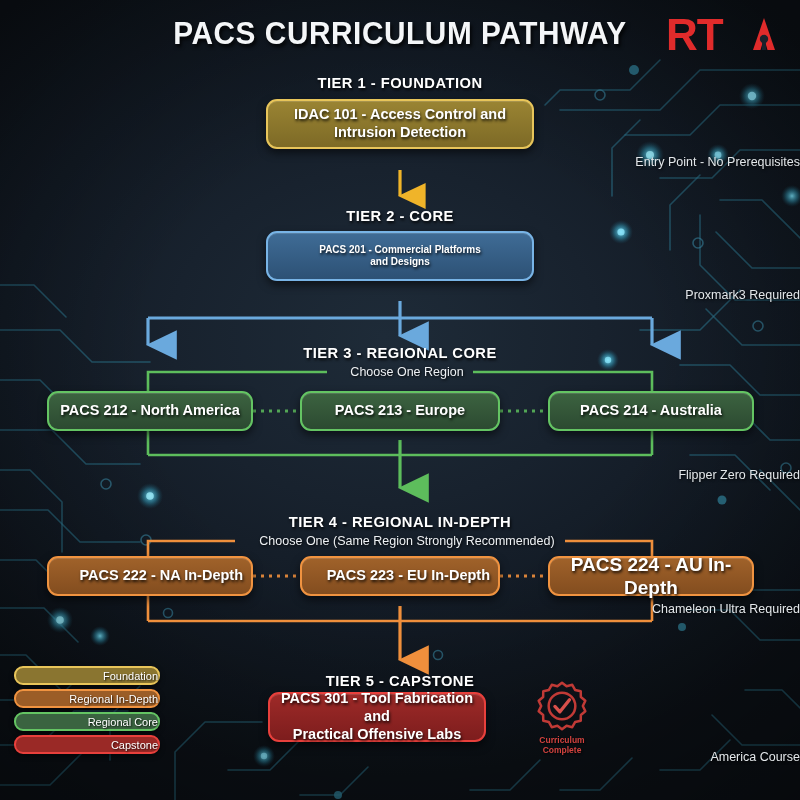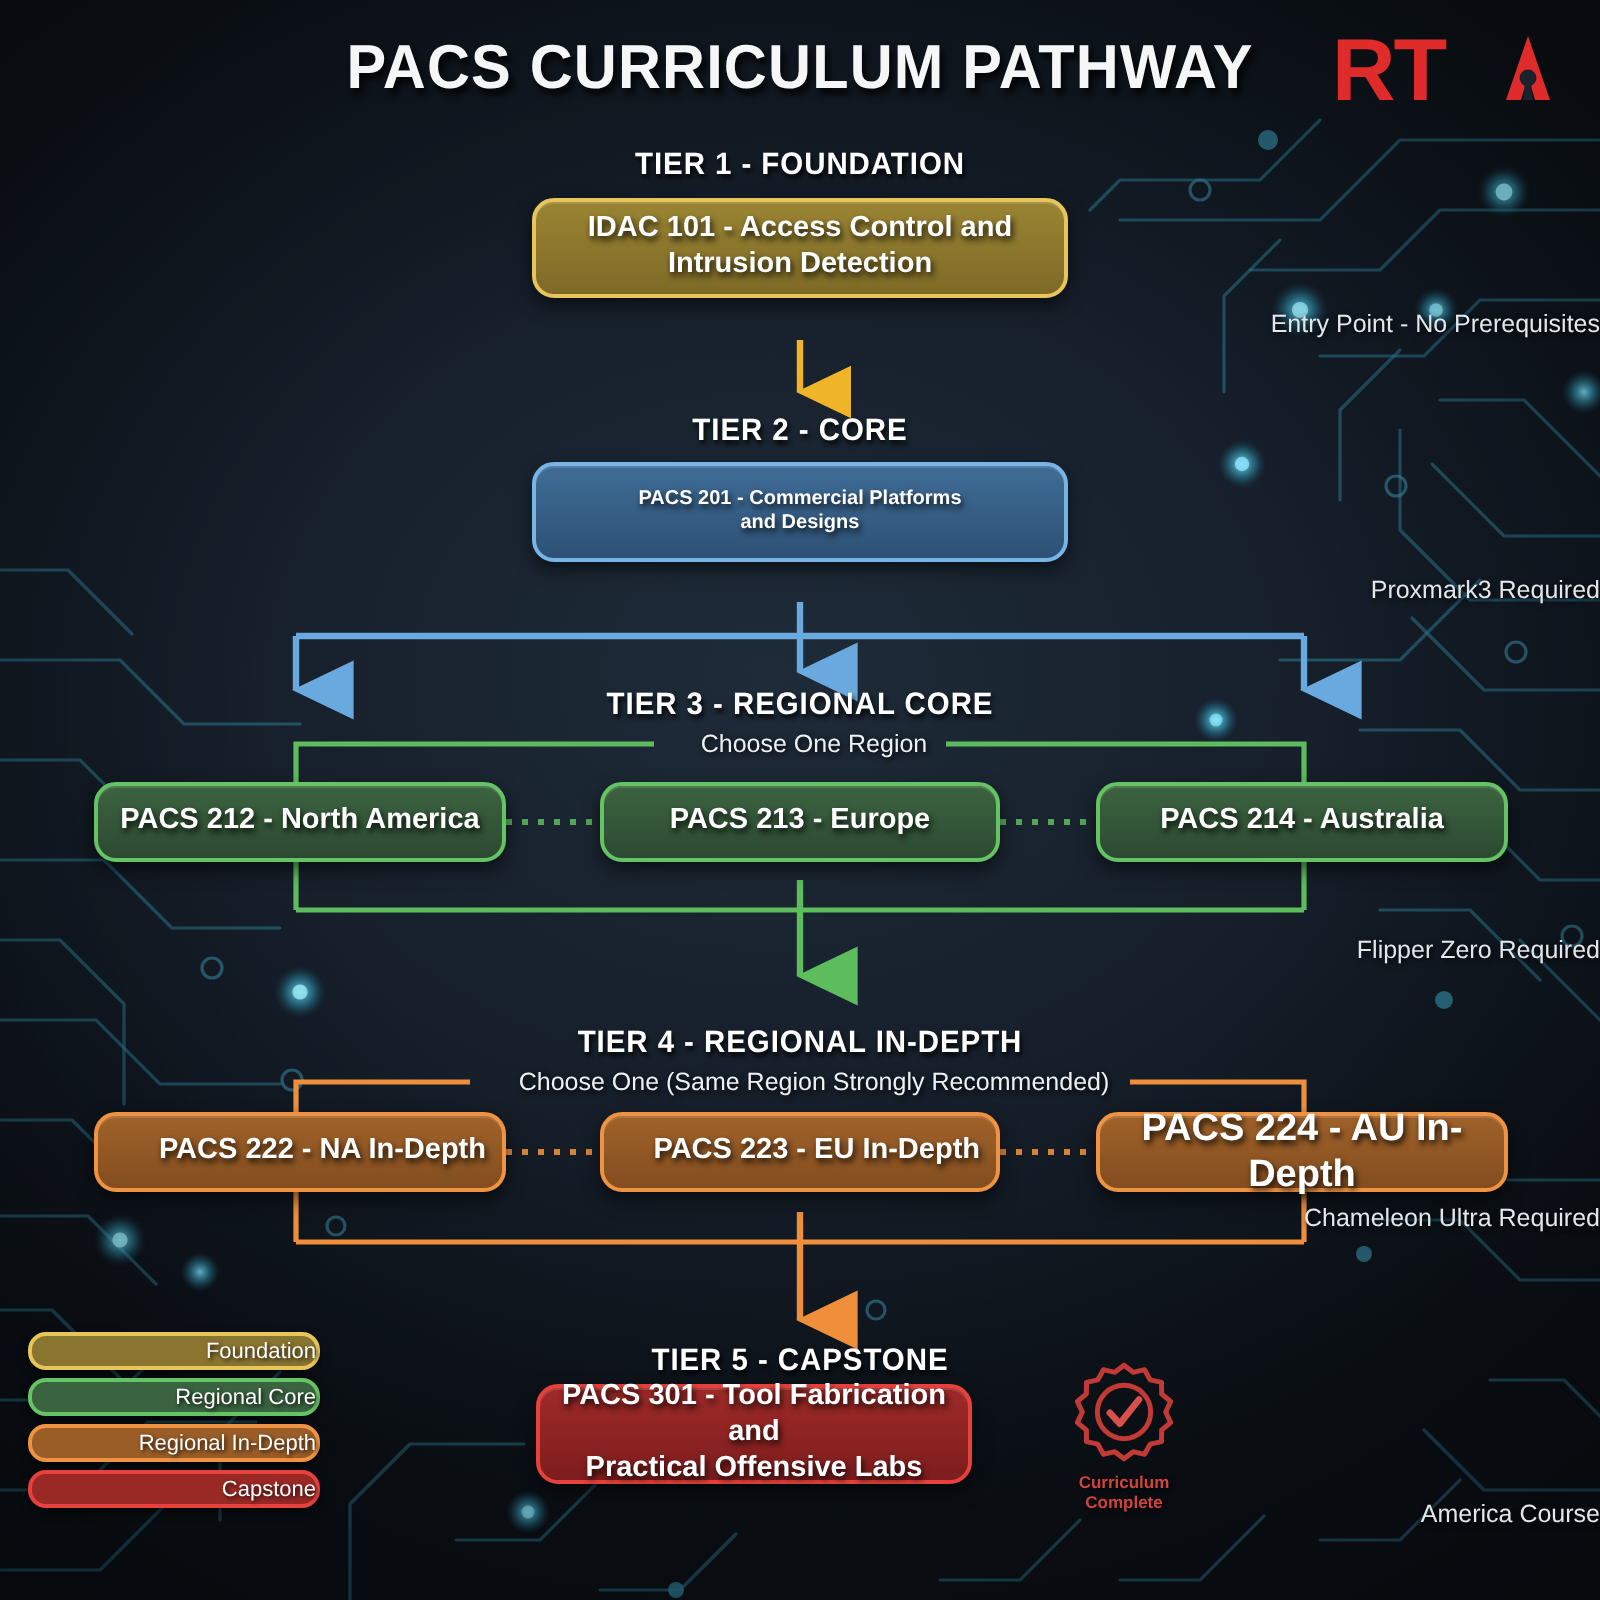--- a/index.html
+++ b/index.html
@@ -401,24 +401,24 @@
     <div id="seal-label">
       <div>Curriculum</div>
       <div>Complete</div>
     </div>
   </div>
 
   <div id="legend">
     <div class="legend-item" style="background:#8a7530; border-color:#e8c55a;">
       <span>Foundation</span>
     </div>
+    <div class="legend-item" style="background:#9b5d27; border-color:#f09340;">
+      <span>Regional In-Depth</span>
+    </div>
     <div class="legend-item" style="background:#3a6340; border-color:#64c463;">
       <span>Regional Core</span>
     </div>
-    <div class="legend-item" style="background:#9b5d27; border-color:#f09340;">
-      <span>Regional In-Depth</span>
-    </div>
     <div class="legend-item" style="background:#9a2926; border-color:#e8403c;">
       <span>Capstone</span>
     </div>
   </div>
 
 </div>
 
 </body></html>

